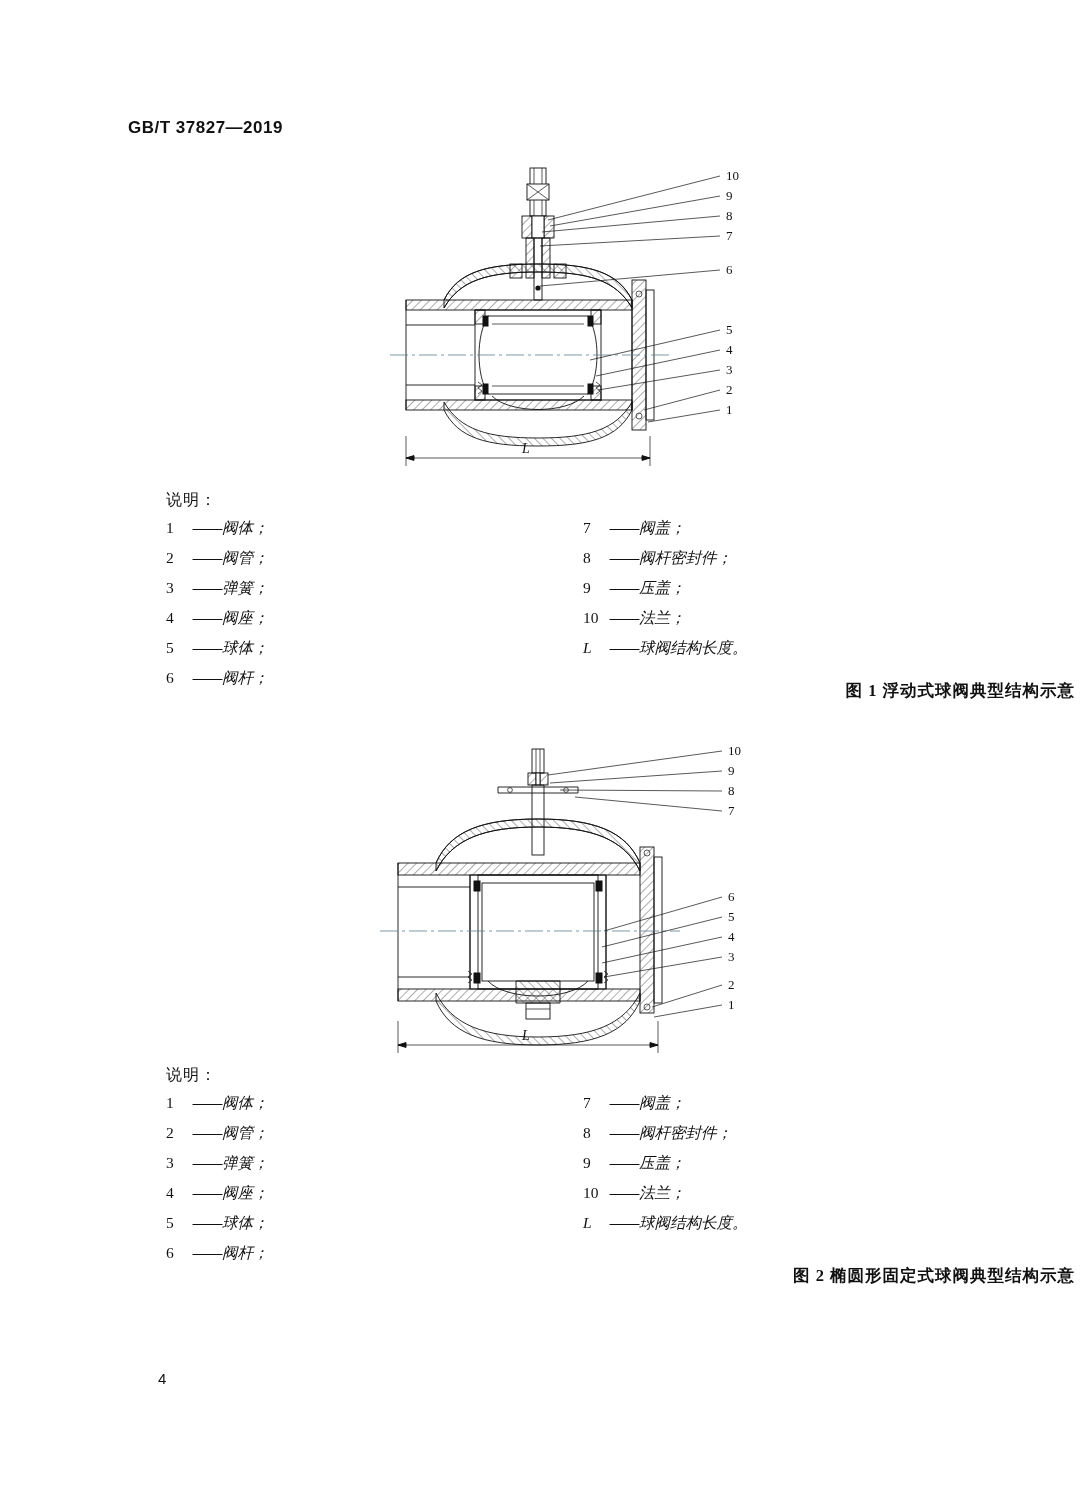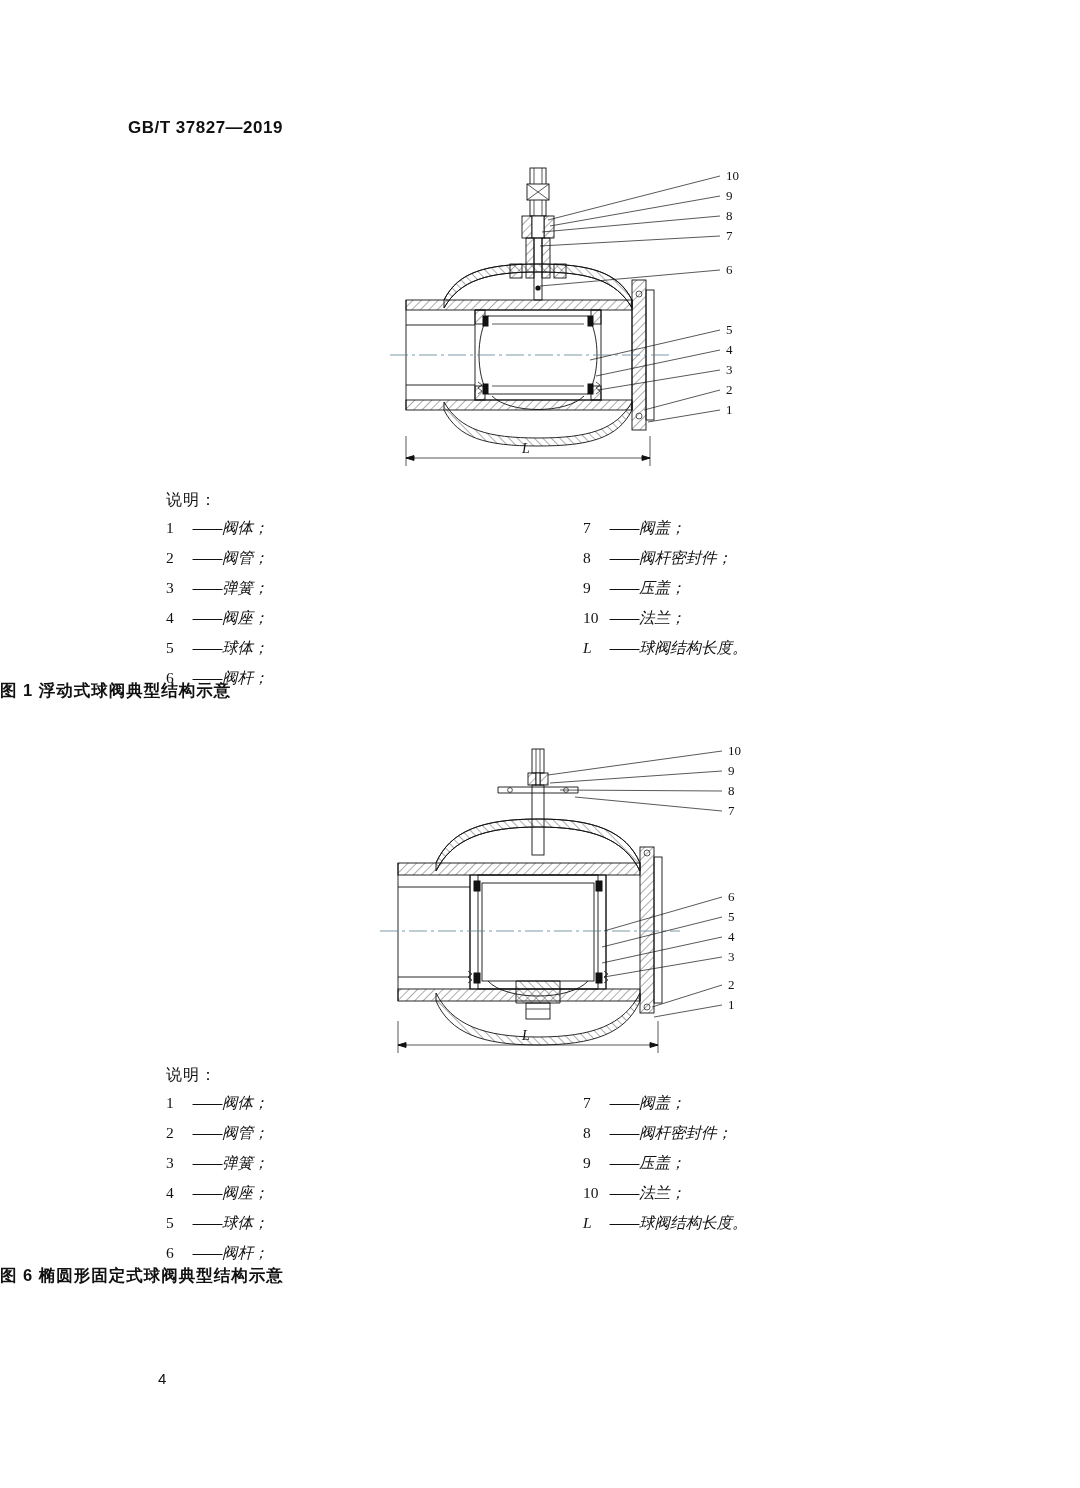--- a/index.html
+++ b/index.html
@@ -100,22 +100,22 @@
     display: inline-block;
     width: 30px;
     text-align: center;
     letter-spacing: -1px;
   }
   .legend-text { display: inline-block; font-style: italic; }
 
   .figure-caption {
     position: absolute;
     width: 1075px;
-    text-align: left;
-    font-family: Liberation Sans, sans-serif;
+    text-align: right;
+    font-family: Liberation Serif, serif;
     font-weight: bold;
     font-size: 16.5px;
     letter-spacing: 1px;
   }
   #figure1-caption { top: 520px; }
   #figure2-caption { top: 530px; }
 
   
   .calloutnum {
     font-family: "Liberation Serif", serif;
@@ -501,18 +501,18 @@
           <span class="legend-text">法兰；</span>
         </div>
         <div class="legend-item">
           <span class="legend-num italic">L</span>
           <span class="legend-dash">——</span>
           <span class="legend-text">球阀结构长度。</span>
         </div>
       </div>
     </div>
 
-    <div class="figure-caption" id="figure2-caption">图 6   椭圆形固定式球阀典型结构示意</div>
+    <div class="figure-caption" id="figure2-caption">图 2   椭圆形固定式球阀典型结构示意</div>
   </div>
 
   <div class="page-number">4</div>
 
 </div>
 
 </body></html>

